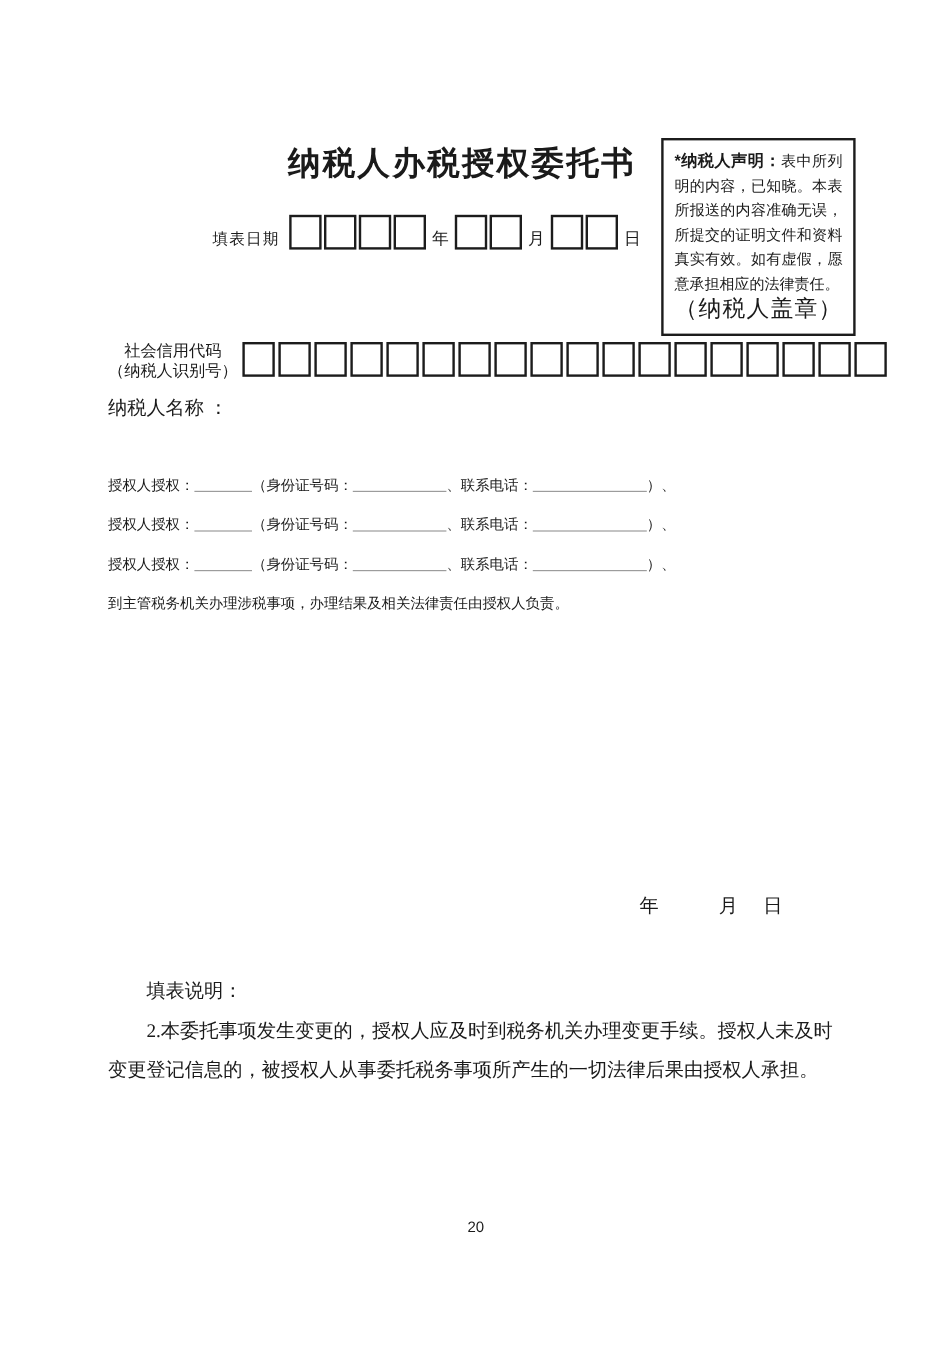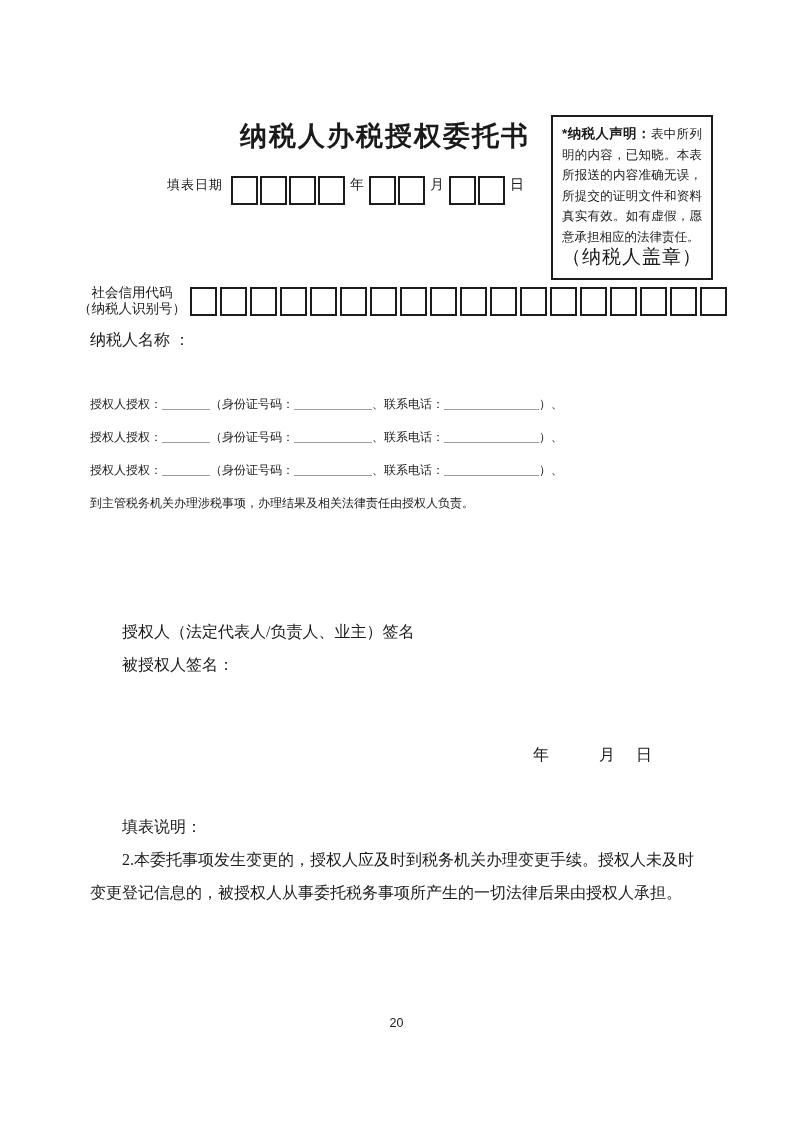--- a/index.html
+++ b/index.html
@@ -13,22 +13,22 @@
   }
   
   .doc-title{
     position:absolute;left:90px;top:118px;width:590px;
     text-align:center;
     font-size:27px;font-weight:bold;letter-spacing:2px;
     white-space:nowrap;
   }
   
   .date-row{
-    position:absolute;left:167px;top:176px;height:32px;
-    display:flex;align-items:flex-start;
+    position:absolute;left:177px;top:176px;height:32px;
+    display:flex;align-items:flex-end;
     font-size:13px;
   }
   .date-row .lbl{margin:0 5px;font-size:14px;}
   .date-row .lead-lbl{margin:0 8px 0 0;letter-spacing:1px;}
   .box-group{display:flex;align-items:center;gap:2px;}
   .box{
     display:inline-block;width:27px;height:29px;
     border:2px solid #1c1c1c;background:#fff;box-sizing:border-box;
   }
   
@@ -39,22 +39,22 @@
     font-size:12.5px;line-height:20.5px;
     text-align:justify;
     margin-top:18px;
   }
   .decl-box .bold{font-weight:bold;font-size:13.5px;font-family:"Liberation Sans","DejaVu Sans",sans-serif;}
   .decl-seal{
     text-align:center;font-size:19px;letter-spacing:1px;margin-top:1px;font-family:Liberation Mono, monospace;
   }
   
   .credit-row{
-    position:absolute;left:76px;top:285px;
-    display:flex;align-items:center;
+    position:absolute;left:88px;top:285px;
+    display:flex;
   }
   .credit-label{
     width:112px;text-align:center;
     font-size:13.5px;line-height:16px;white-space:nowrap;
   }
   .credit-boxes{display:flex;gap:3px;margin-left:2px;}
   
   .tp-name{position:absolute;left:90px;top:330px;font-size:16px;}
   
   .body-block{
@@ -158,24 +158,20 @@
 
   <div class="body-block">
     <div>
         <div class="body-line"><span>授权人授权：</span><span class="u-line" style="width: 48px;"></span><span>（身份证号码：</span><span class="u-line" style="width: 78px;"></span><span>、联系电话：</span><span class="u-line" style="width: 95px;"></span><span>）、</span></div>
         <div class="body-line"><span>授权人授权：</span><span class="u-line" style="width: 48px;"></span><span>（身份证号码：</span><span class="u-line" style="width: 78px;"></span><span>、联系电话：</span><span class="u-line" style="width: 95px;"></span><span>）、</span></div>
         <div class="body-line"><span>授权人授权：</span><span class="u-line" style="width: 48px;"></span><span>（身份证号码：</span><span class="u-line" style="width: 78px;"></span><span>、联系电话：</span><span class="u-line" style="width: 95px;"></span><span>）、</span></div>
       </div>
     <div class="body-line">到主管税务机关办理涉税事项，办理结果及相关法律责任由授权人负责。</div>
   </div>
 
-  <div class="sign-block">
-    <div>授权人（法定代表人/负责人、业主）签名</div>
-    <div>被授权人签名：</div>
-  </div>
 
   <div class="ymd-row">
     <span>年</span>
     <span class="m">月</span>
     <span class="d">日</span>
   </div>
 
   <div class="instructions">
     <div class="instr-heading">填表说明：</div>
     <div class="para-indent">2.本委托事项发生变更的，授权人应及时到税务机关办理变更手续。授权人未及时变更登记信息的，被授权人从事委托税务事项所产生的一切法律后果由授权人承担。</div>

